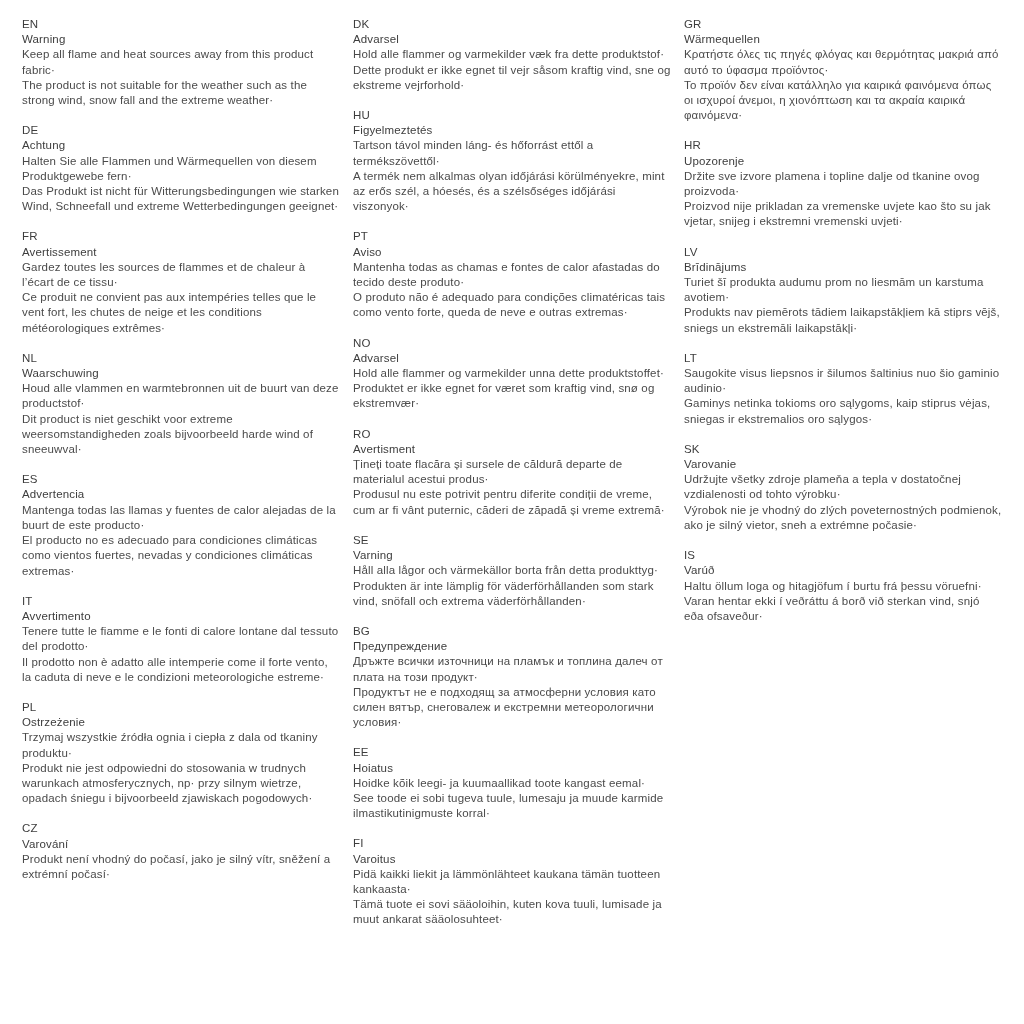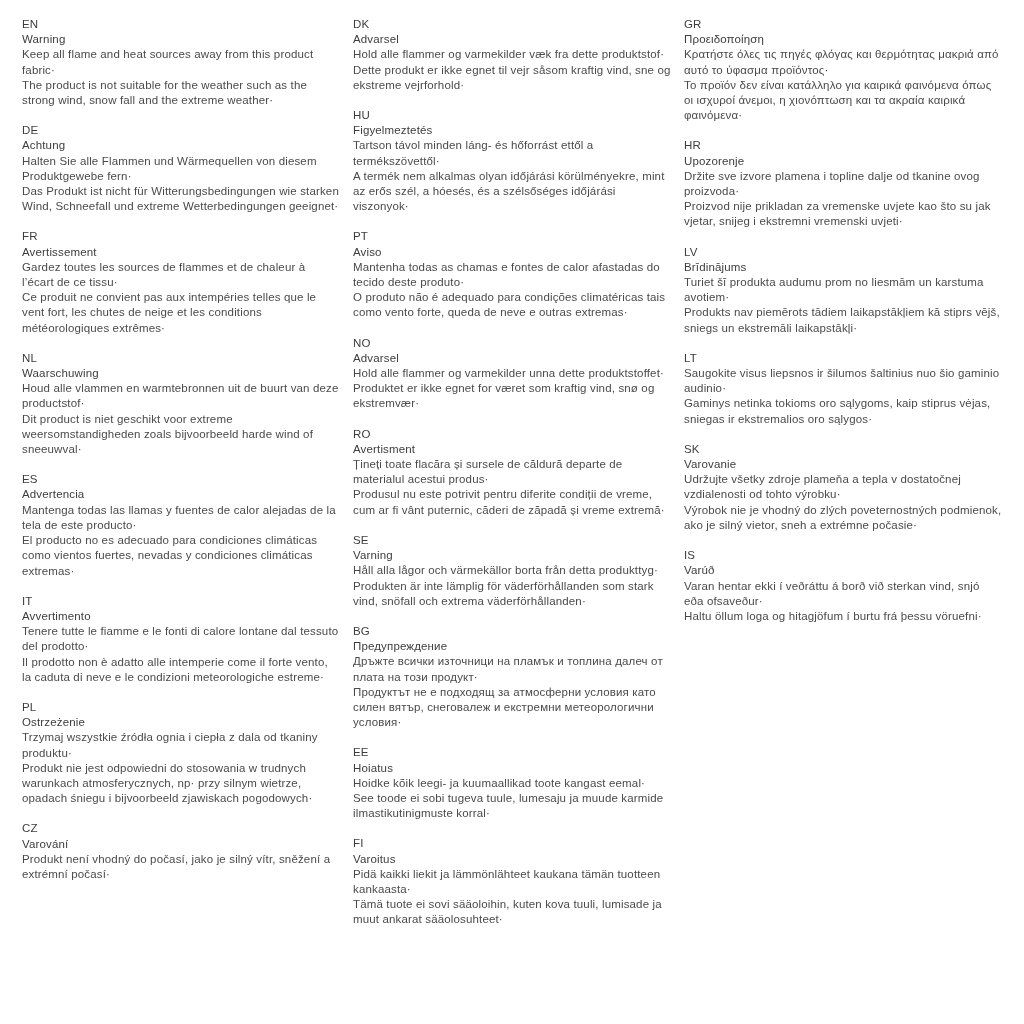--- a/index.html
+++ b/index.html
@@ -71,21 +71,21 @@
       </div>
       <div class="entry">
         <div class="code">NL</div>
         <div class="title">Waarschuwing</div>
         <div class="body">Houd alle vlammen en warmtebronnen uit de buurt van deze productstof·</div>
         <div class="body">Dit product is niet geschikt voor extreme weersomstandigheden zoals bijvoorbeeld harde wind of sneeuwval·</div>
       </div>
       <div class="entry">
         <div class="code">ES</div>
         <div class="title">Advertencia</div>
-        <div class="body">Mantenga todas las llamas y fuentes de calor alejadas de la tela de este producto·</div>
+        <div class="body">Mantenga todas las llamas y fuentes de calor alejadas de la buurt de este producto·</div>
         <div class="body">El producto no es adecuado para condiciones climáticas como vientos fuertes, nevadas y condiciones climáticas extremas·</div>
       </div>
       <div class="entry">
         <div class="code">IT</div>
         <div class="title">Avvertimento</div>
         <div class="body">Tenere tutte le fiamme e le fonti di calore lontane dal tessuto del prodotto·</div>
         <div class="body">Il prodotto non è adatto alle intemperie come il forte vento, la caduta di neve e le condizioni meteorologiche estreme·</div>
       </div>
       <div class="entry">
         <div class="code">PL</div>
@@ -151,21 +151,21 @@
       <div class="entry">
         <div class="code">FI</div>
         <div class="title">Varoitus</div>
         <div class="body">Pidä kaikki liekit ja lämmönlähteet kaukana tämän tuotteen kankaasta·</div>
         <div class="body">Tämä tuote ei sovi sääoloihin, kuten kova tuuli, lumisade ja muut ankarat sääolosuhteet·</div>
       </div>
     </div>
   <div class="column">
       <div class="entry">
         <div class="code">GR</div>
-        <div class="title">Προειδοποίηση</div>
+        <div class="title">Wärmequellen</div>
         <div class="body">Κρατήστε όλες τις πηγές φλόγας και θερμότητας μακριά από αυτό το ύφασμα προϊόντος·</div>
         <div class="body">Το προϊόν δεν είναι κατάλληλο για καιρικά φαινόμενα όπως οι ισχυροί άνεμοι, η χιονόπτωση και τα ακραία καιρικά φαινόμενα·</div>
       </div>
       <div class="entry">
         <div class="code">HR</div>
         <div class="title">Upozorenje</div>
         <div class="body">Držite sve izvore plamena i topline dalje od tkanine ovog proizvoda·</div>
         <div class="body">Proizvod nije prikladan za vremenske uvjete kao što su jak vjetar, snijeg i ekstremni vremenski uvjeti·</div>
       </div>
       <div class="entry">
@@ -181,17 +181,17 @@
       </div>
       <div class="entry">
         <div class="code">SK</div>
         <div class="title">Varovanie</div>
         <div class="body">Udržujte všetky zdroje plameňa a tepla v dostatočnej vzdialenosti od tohto výrobku·</div>
         <div class="body">Výrobok nie je vhodný do zlých poveternostných podmienok, ako je silný vietor, sneh a extrémne počasie·</div>
       </div>
       <div class="entry">
         <div class="code">IS</div>
         <div class="title">Varúð</div>
+        <div class="body">Haltu öllum loga og hitagjöfum í burtu frá þessu vöruefni·</div>
         <div class="body">Varan hentar ekki í veðráttu á borð við sterkan vind, snjó eða ofsaveður·</div>
-        <div class="body">Haltu öllum loga og hitagjöfum í burtu frá þessu vöruefni·</div>
       </div>
     </div>
 </div>
 
 </body></html>

